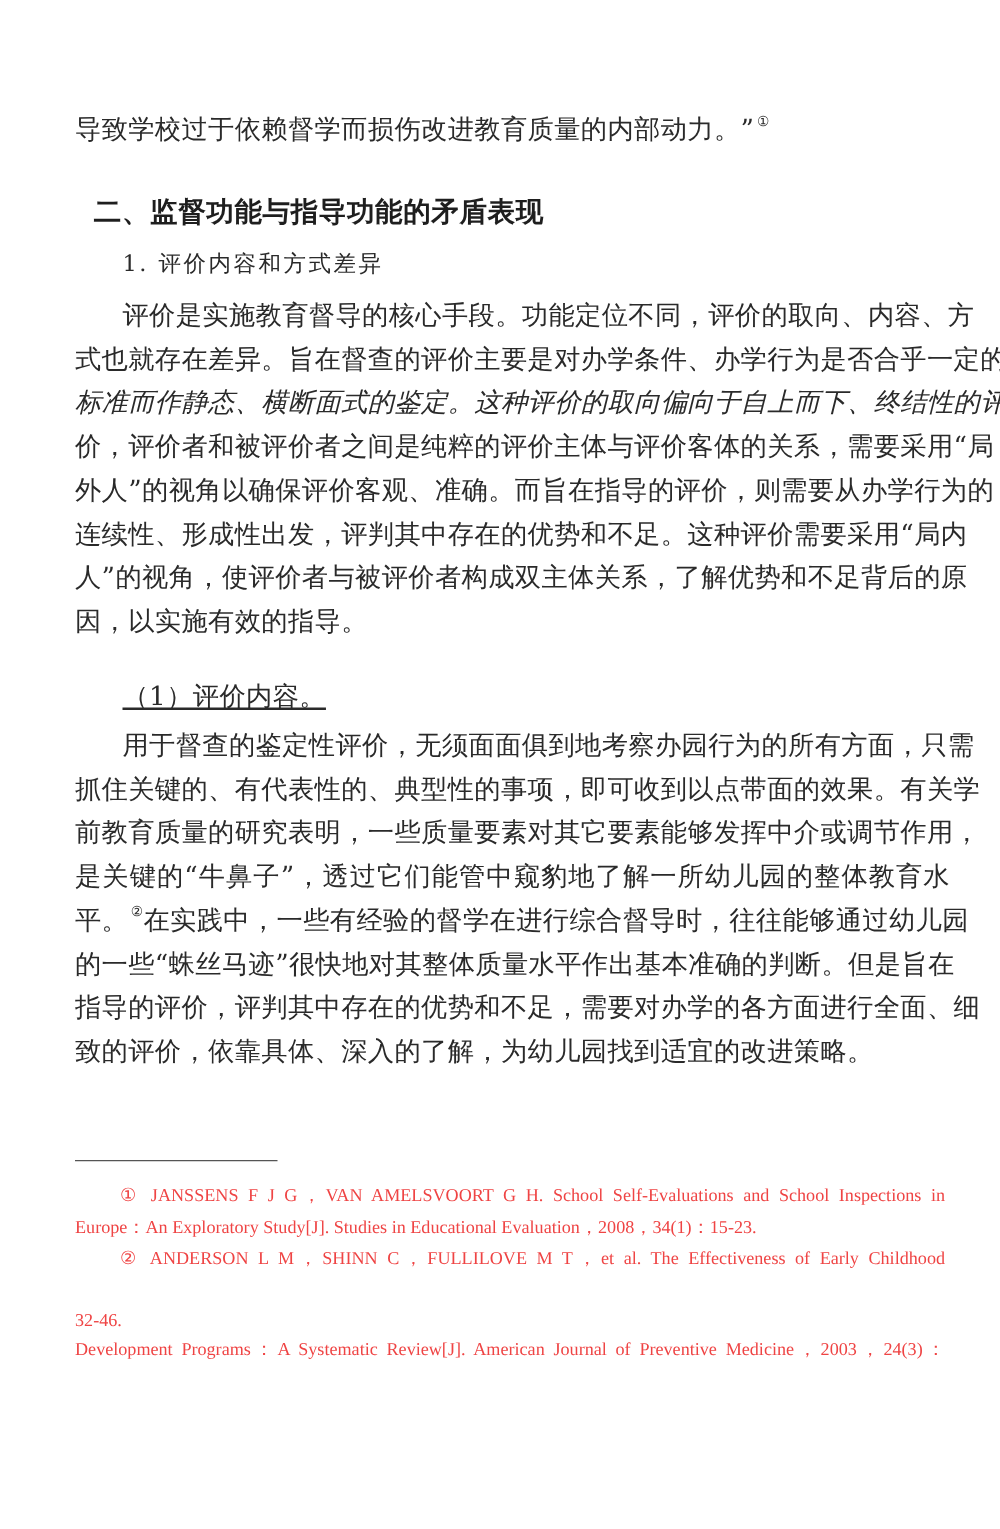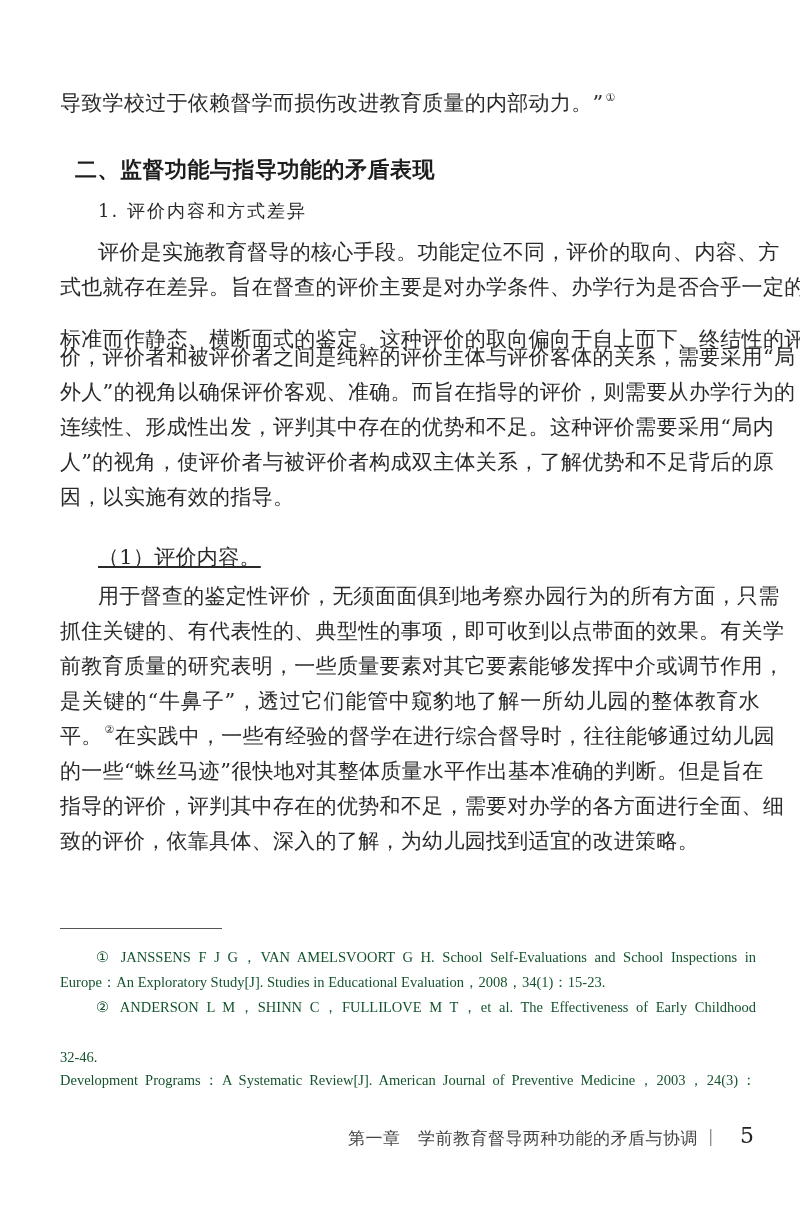--- a/index.html
+++ b/index.html
@@ -25,21 +25,21 @@
     .subheading {
       position: absolute; left: 98px; top: 199px;
       font-size: 18px; color: #2a2a2a; letter-spacing: 2px; white-space: nowrap;
     }
     sup.fn { font-size: 11px; vertical-align: 9px; margin-left: 2px; }
     .rule { position: absolute; left: 60px; top: 928px; width: 162px; height: 1px; background: #555; }
     .fn-line {
       position: absolute; left: 60px; width: 696px;
       font-family: "Liberation Serif", "DejaVu Serif", serif;
       font-size: 14.5px; line-height: 25px; height: 25px; white-space: nowrap;
-      color: #14532d;
+      color: #ef4444;
     }
     .fn-indent { left: 96px; width: 660px; }
     .footer {
       position: absolute; top: 1123px; left: 340px; width: 420px; height: 30px;
       font-size: 17px; color: #444; white-space: nowrap;
     }
     .footer .chapter { position: absolute; left: 8px; top: 4px; letter-spacing: 0.5px; }
     .footer .sep { position: absolute; left: 368px; top: 4px; color: #888; font-size: 16px; }
     .footer .pnum { position: absolute; left: 400px; top: 0px; font-size: 22px; color: #222; }
   </style>
@@ -51,21 +51,21 @@
   <div class="line" style="top:80px;">
     <span>导致学校过于依赖督学而损伤改进教育质量的内部动力。”</span><sup class="fn">①</sup>
   </div>
 
   <div class="heading">二、监督功能与指导功能的矛盾表现</div>
   <div class="subheading">1. 评价内容和方式差异</div>
 
   <div>
     <div class="line indent justify" style="top:235px; width:662px;">评价是实施教育督导的核心手段。功能定位不同，评价的取向、内容、方</div>
     <div class="line justify" style="top:270px;">式也就存在差异。旨在督查的评价主要是对办学条件、办学行为是否合乎一定的</div>
-    <div class="line justify" style="top:322px;">标准而作静态、横断面式的鉴定。这种评价的取向偏向于自上而下、终结性的评</div>
+    <div class="line justify" style="top:305px;font-style:italic;">标准而作静态、横断面式的鉴定。这种评价的取向偏向于自上而下、终结性的评</div>
     <div class="line justify" style="top:340px;">价，评价者和被评价者之间是纯粹的评价主体与评价客体的关系，需要采用“局</div>
     <div class="line justify" style="top:375px;">外人”的视角以确保评价客观、准确。而旨在指导的评价，则需要从办学行为的</div>
     <div class="line justify" style="top:410px;">连续性、形成性出发，评判其中存在的优势和不足。这种评价需要采用“局内</div>
     <div class="line justify" style="top:445px;">人”的视角，使评价者与被评价者构成双主体关系，了解优势和不足背后的原</div>
     <div class="line" style="top:480px;">因，以实施有效的指导。</div>
   </div>
 
   <div class="line indent" style="top:540px; width:662px;text-decoration:underline;">（1）评价内容。</div>
 
   <div>
@@ -93,19 +93,14 @@
     <div class="fn-line" style="top:970px;">Europe：An Exploratory Study[J]. Studies in Educational Evaluation，2008，34(1)：15-23.</div>
 
     <div class="fn-line fn-indent justify" style="top:995px;">
       <span>②</span>
       <span>ANDERSON L M，SHINN C，FULLILOVE M T，et al. The Effectiveness of Early Childhood</span>
     </div>
     <div class="fn-line justify" style="top:1068px;">Development Programs：A Systematic Review[J]. American Journal of Preventive Medicine，2003，24(3)：</div>
     <div class="fn-line" style="top:1045px;">32-46.</div>
   </div>
 
-  <div class="footer">
-    <span class="chapter">第一章　学前教育督导两种功能的矛盾与协调</span>
-    <span class="sep">|</span>
-    <span class="pnum">5</span>
-  </div>
 
 </div>
 
 </body></html>

